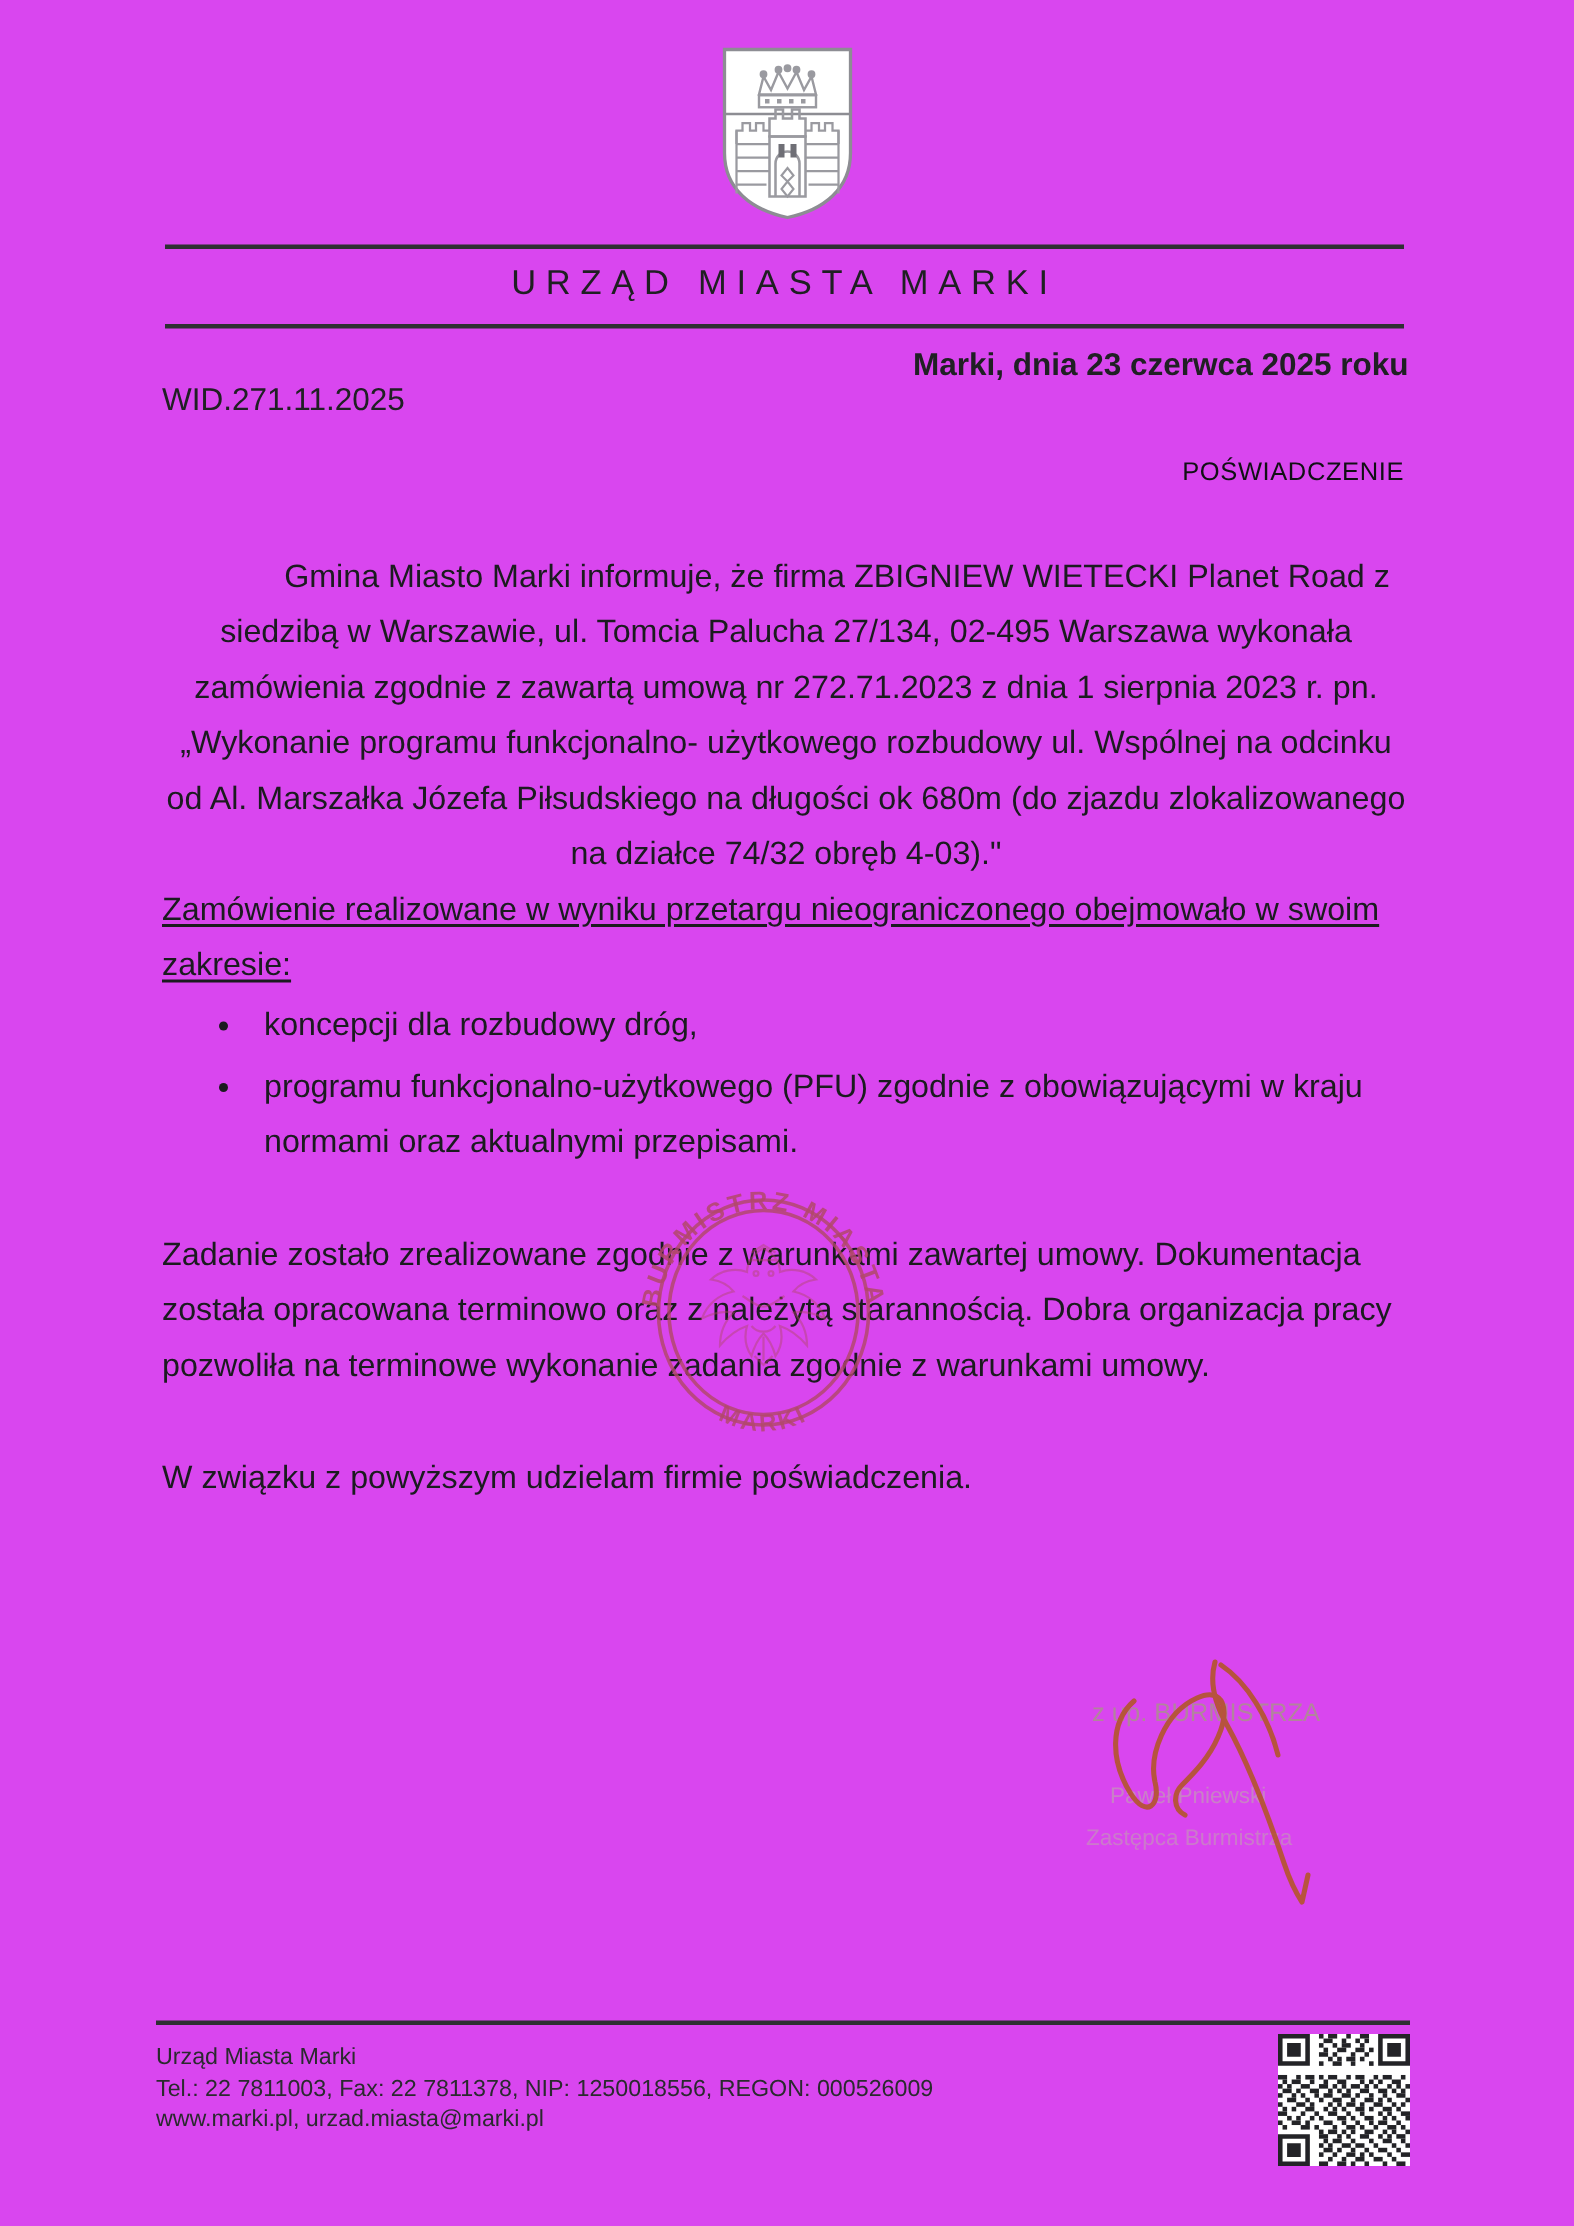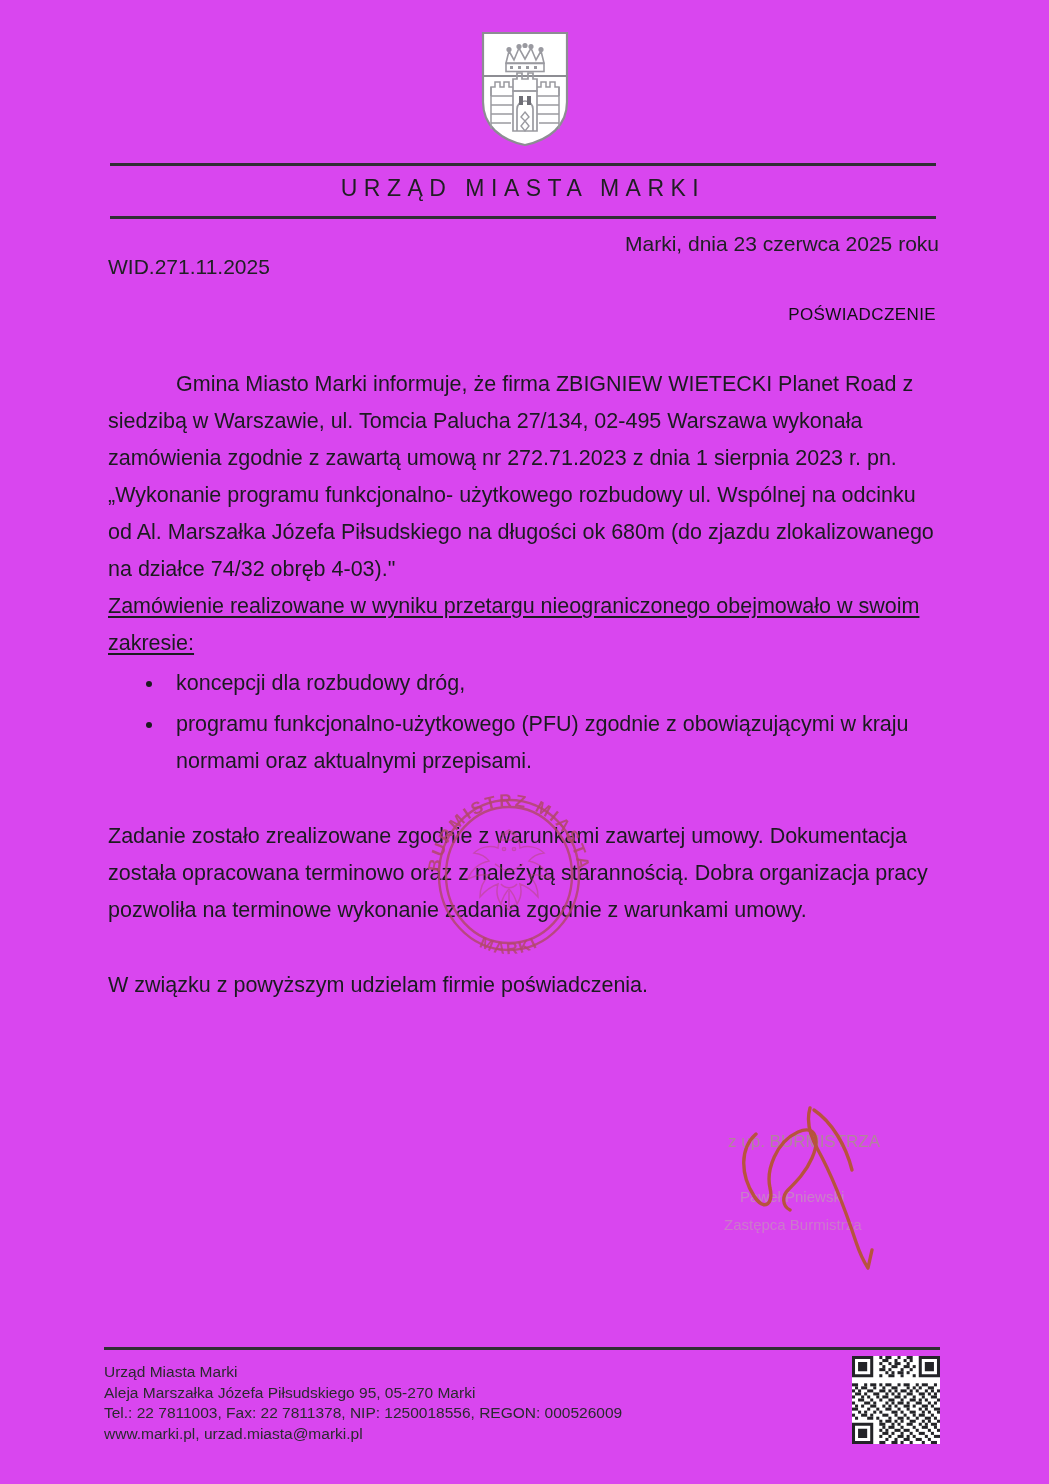--- a/index.html
+++ b/index.html
@@ -59,20 +59,21 @@
   }
 
   
   .date-line {
     position: absolute;
     right: 110px;
     top: 232px;
     font-size: 21px;
     color: #202024;
     white-space: nowrap;
+    font-weight: bold;
   }
   .ref-line {
     position: absolute;
     left: 108px;
     top: 255px;
     font-size: 21px;
     color: #202024;
     white-space: nowrap;
   }
 
@@ -94,21 +95,21 @@
     position: absolute;
     left: 108px;
     width: 832px;
     top: 366px;
     font-size: 21.5px;
     line-height: 37px;
     color: #1b1b1f;
     text-align: left;
   }
   .para { margin: 0; }
-  .para.indent { text-indent: 68px; }
+  .para.indent { text-indent: 68px; text-align: center; }
   .u-line { text-decoration: underline; text-underline-offset: 3px; }
 
   ul.scope {
     list-style: none;
     margin: 3px 0 0 0;
     padding: 0;
   }
   ul.scope li {
     position: relative;
     padding-left: 68px;
@@ -286,21 +287,20 @@
                C92 80 82 90 74 98 C68 104 68 114 76 118"></path>
       <path d="M96 16 C92 30 96 44 104 58 C114 76 128 108 142 150
                C146 162 150 170 154 176 L158 158"></path>
       <path d="M100 18 C118 30 132 54 138 78"></path>
     </g>
   </svg>
 
   <div class="footer-rule"></div>
   <div class="footer-text">
     <div>Urząd Miasta Marki</div>
-    <div>Aleja Marszałka Józefa Piłsudskiego 95, 05-270 Marki</div>
     <div>Tel.: 22 7811003, Fax: 22 7811378, NIP: 1250018556, REGON: 000526009</div>
     <div>www.marki.pl, urzad.miasta@marki.pl</div>
   </div>
 
   <svg class="qr" viewBox="0 0 29 29">
     <rect width="29" height="29" fill="#ffffff"></rect>
     <g fill="#232327">
       <path d="M0 0h7v7H0z M1 1v5h5V1z M2 2h3v3H2z"></path>
       <path d="M22 0h7v7h-7z M23 1v5h5V1z M24 2h3v3h-3z"></path>
       <path d="M0 22h7v7H0z M1 23v5h5v-5z M2 24h3v3H2z"></path>

